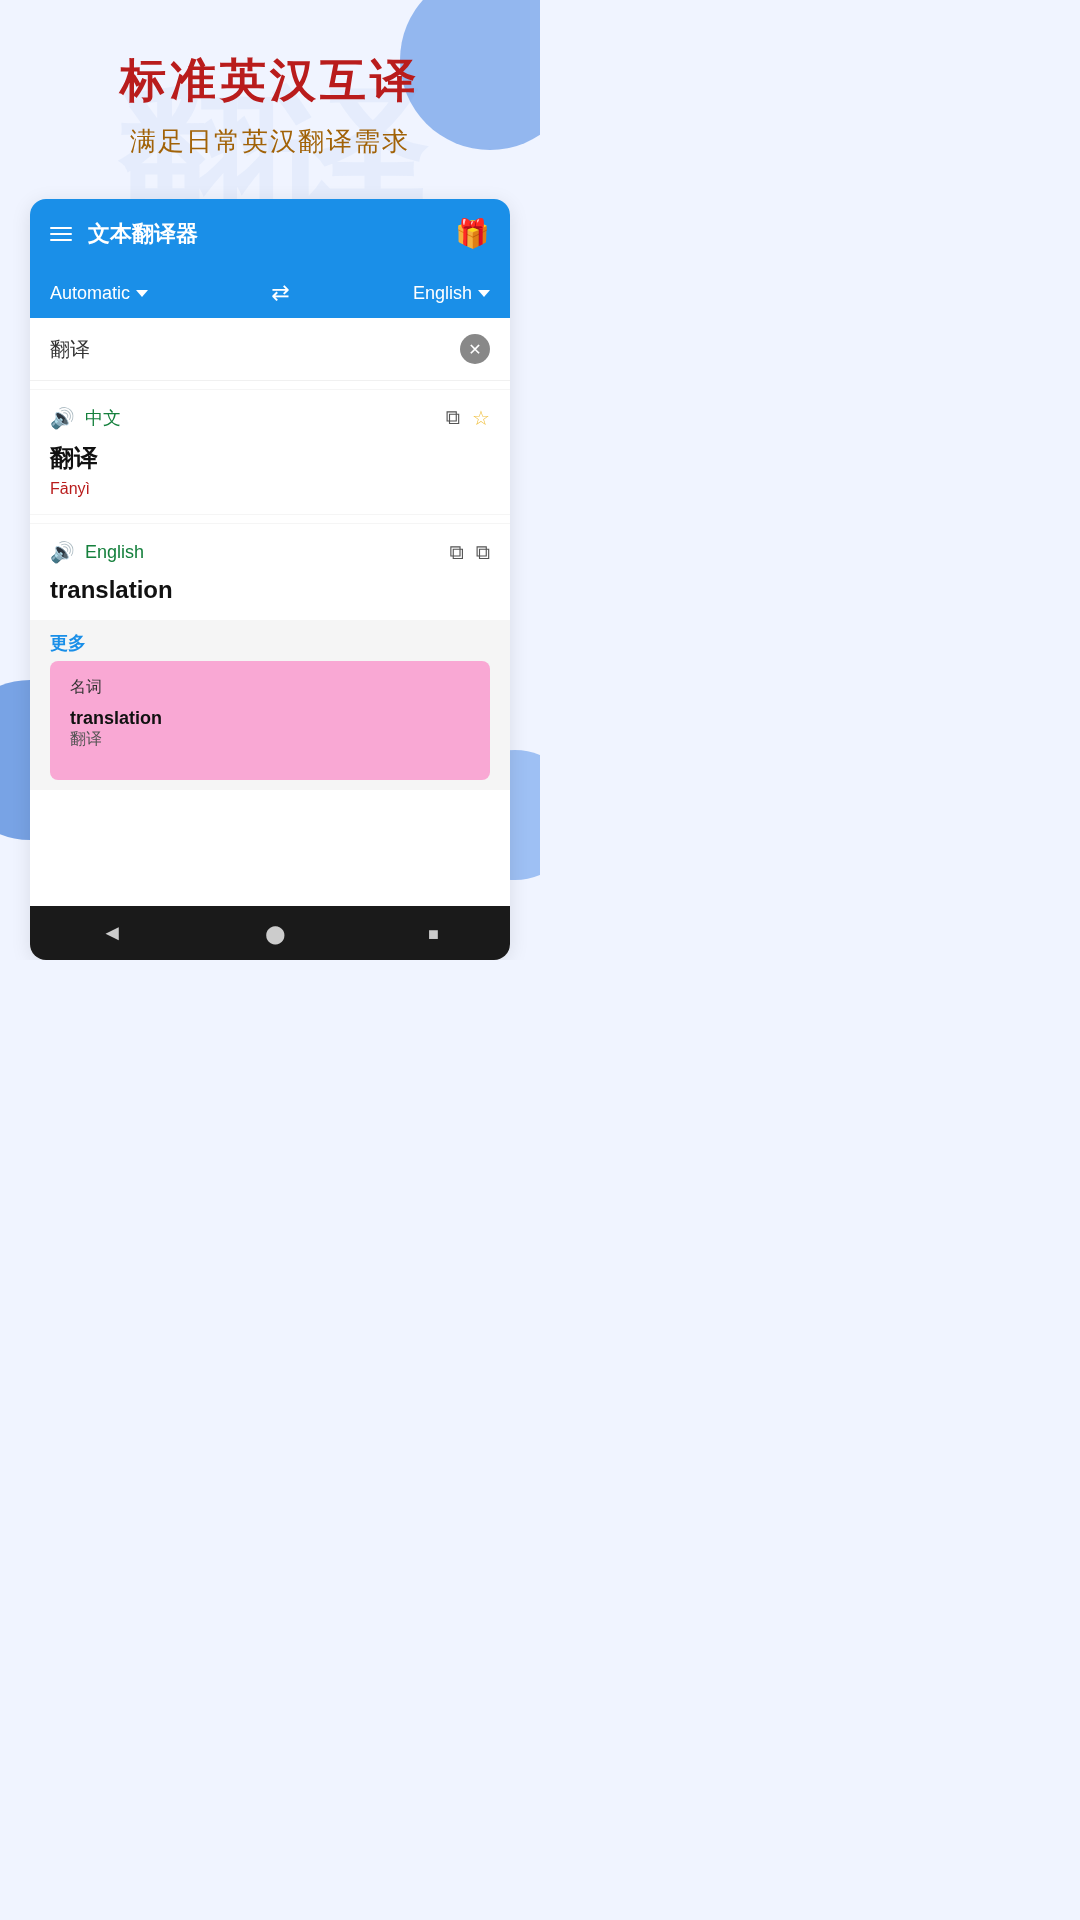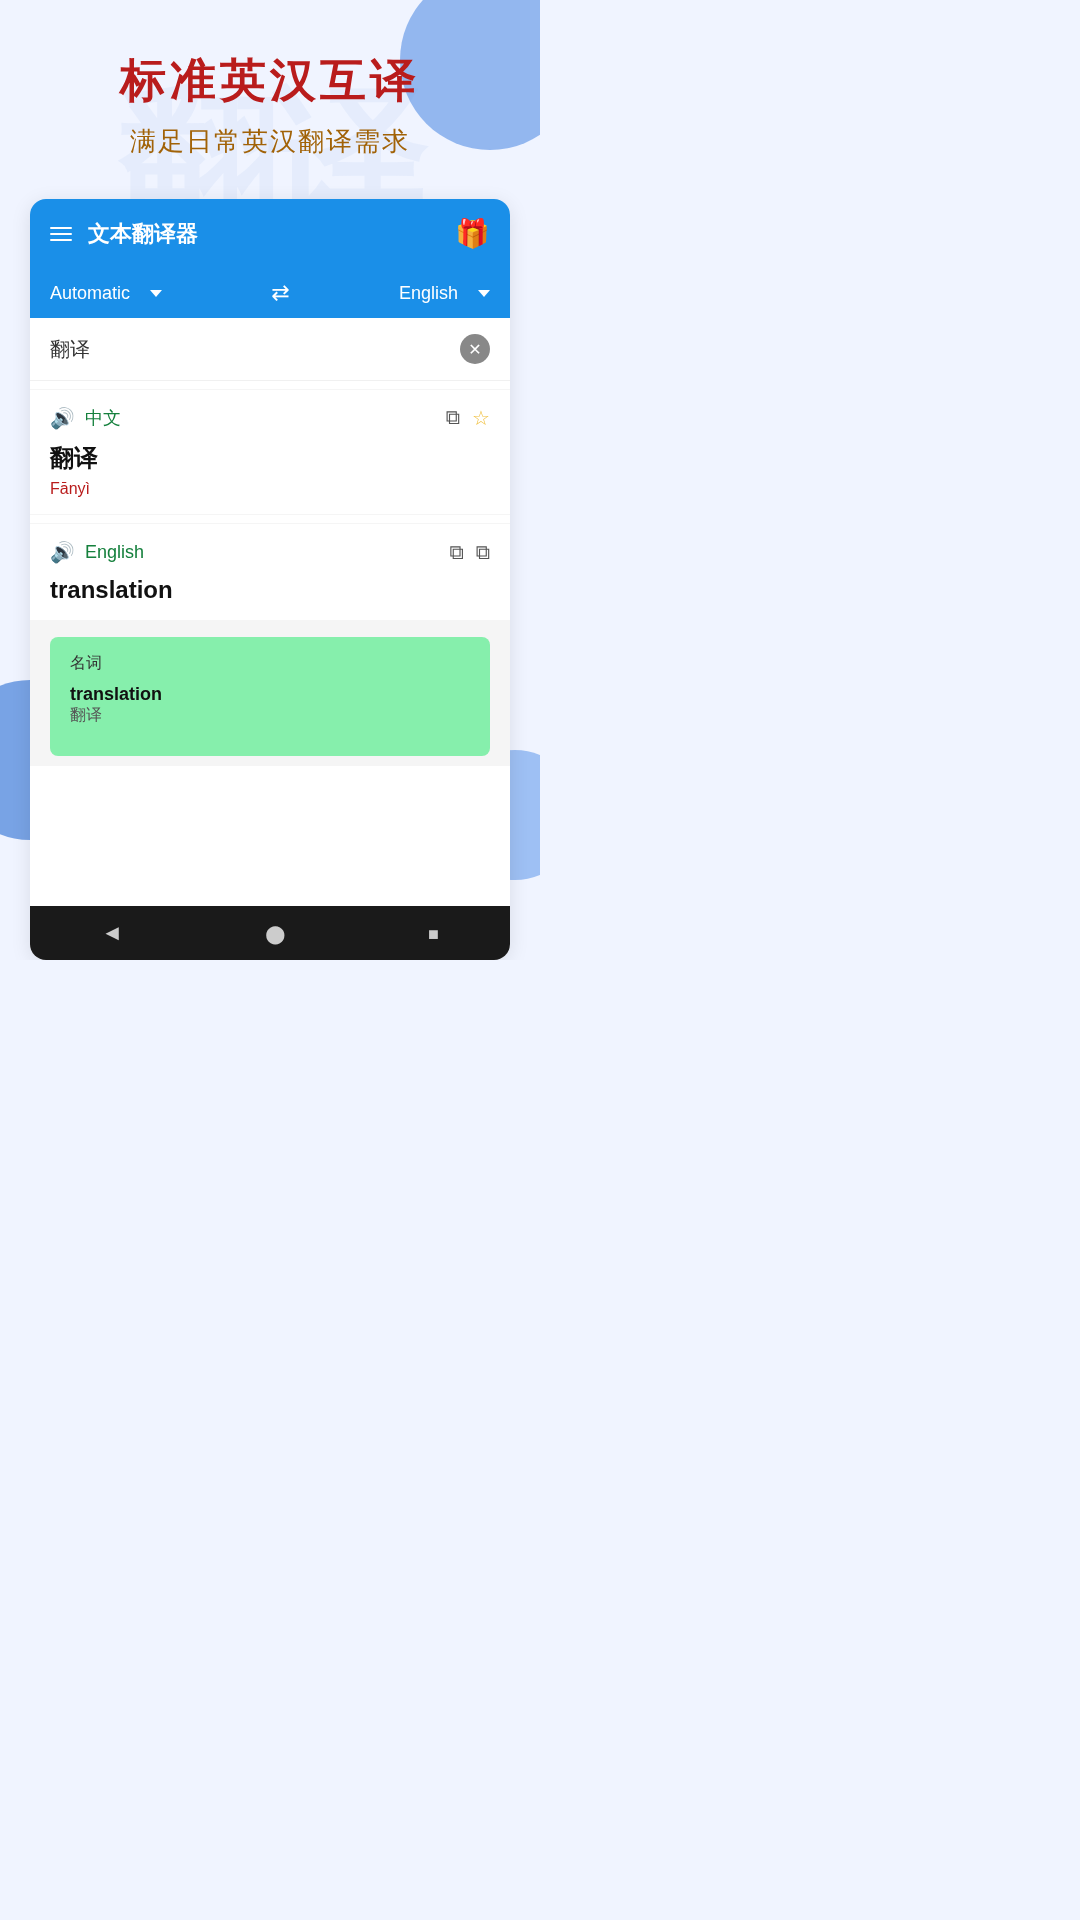--- a/index.html
+++ b/index.html
@@ -142,21 +142,21 @@
       padding: 12px 20px;
       display: flex;
       align-items: center;
       justify-content: space-between;
     }
     .lang-btn {
       color: white;
       font-size: 18px;
       display: flex;
       align-items: center;
-      gap: 20px;
+      gap: 6px;
       cursor: pointer;
       background: none;
       border: none;
     }
     .lang-btn .arrow-down {
       width: 0;
       height: 0;
       border-left: 6px solid transparent;
       border-right: 6px solid transparent;
       border-top: 7px solid white;
@@ -262,21 +262,21 @@
       background: #f5f5f5;
       padding: 10px 20px;
     }
     .more-label {
       font-size: 18px;
       color: #1a8fe8;
       font-weight: 600;
     }
 
     .definitions-card {
-      background: #86efac;
+      background: #f9a8d4;
       margin: 6px 0 0;
       padding: 16px 20px;
       border-radius: 8px;
     }
     .def-category {
       font-size: 16px;
       color: #333;
       margin-bottom: 10px;
     }
     .def-word {
@@ -391,20 +391,21 @@
           </div>
           <div class="result-actions">
             <span class="action-icon">⧉</span>
             <span class="action-icon">⧉</span>
           </div>
         </div>
         <div class="english-main">translation</div>
       </div>
 
       <div class="more-section">
+        <div class="more-label">更多</div>
         <div class="definitions-card">
           <div class="def-category">名词</div>
           <div>
             <div class="def-word">translation</div>
           </div>
           <div>
           </div>
           <div>
             <div class="def-meaning">翻译</div>
           </div>

